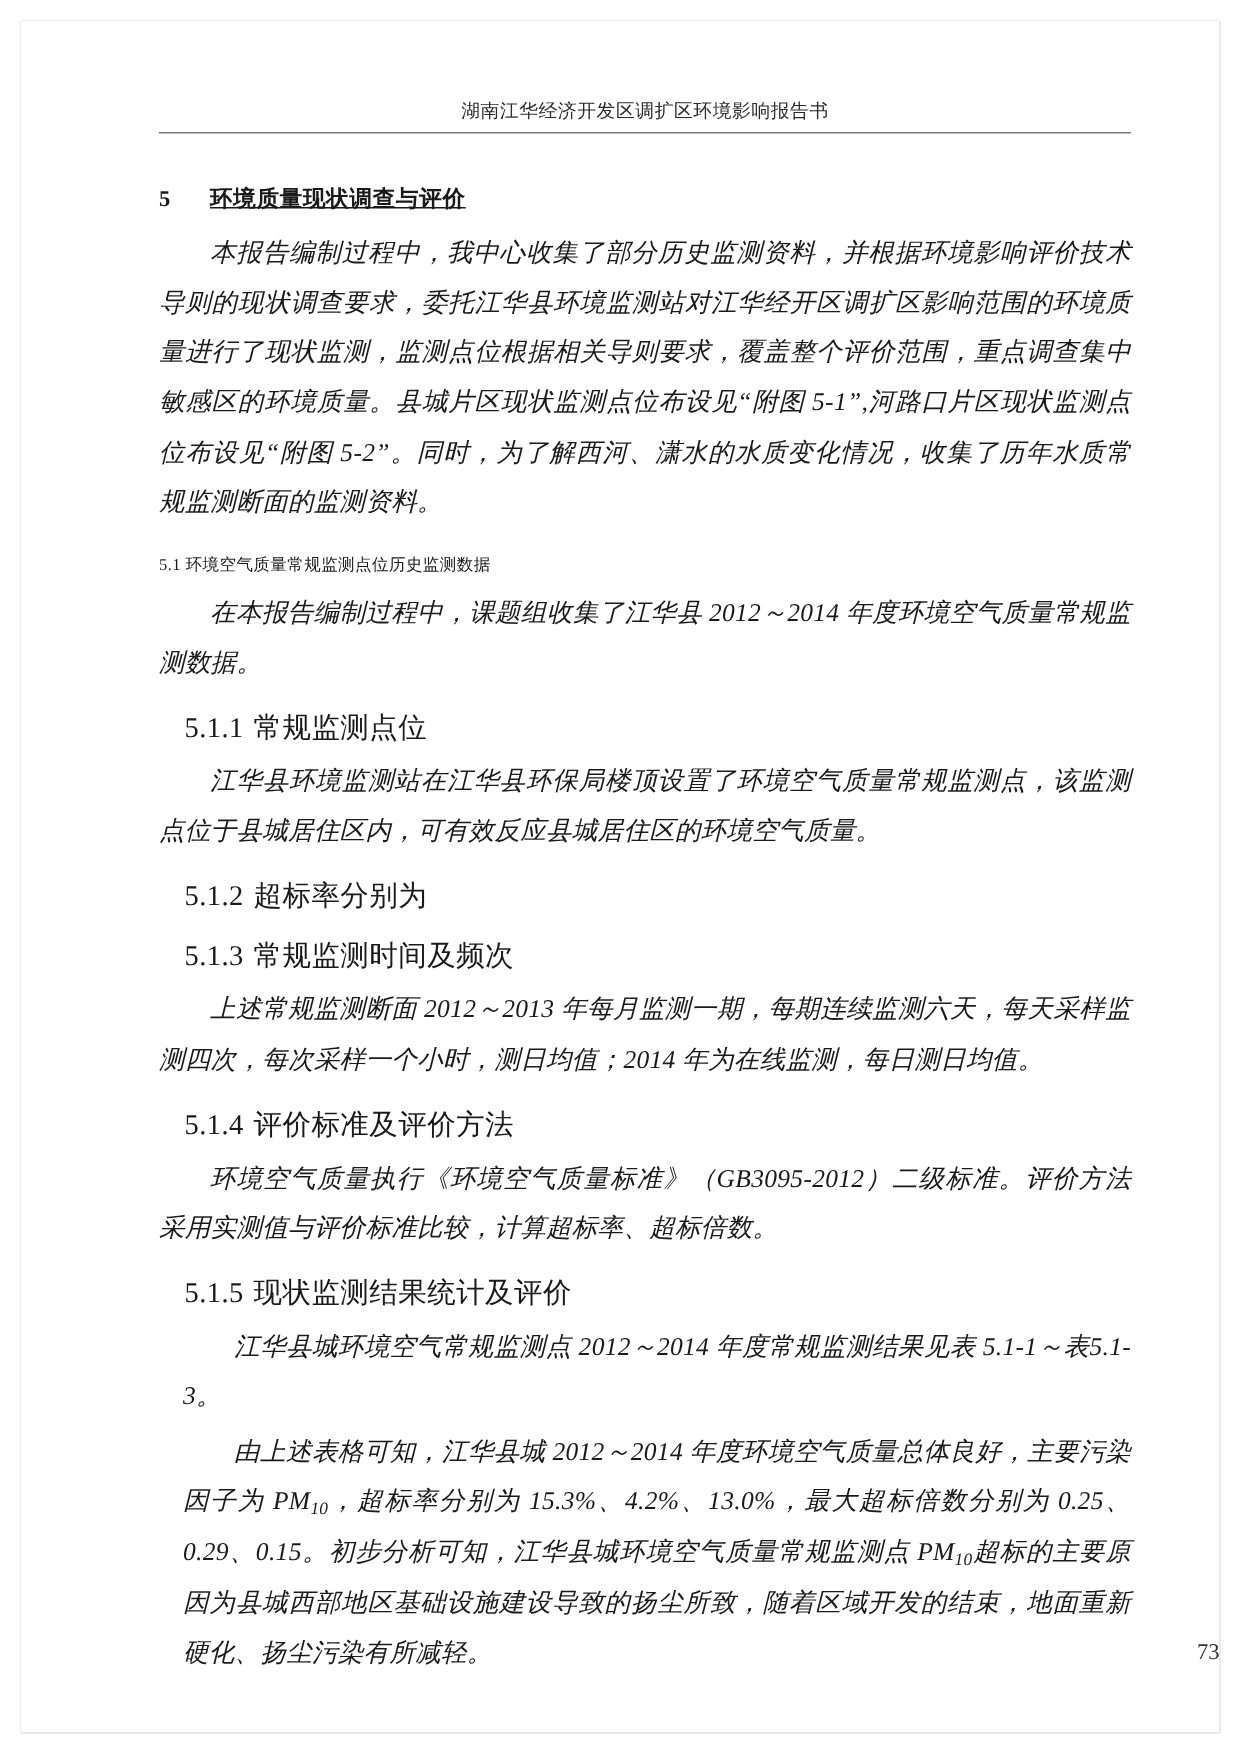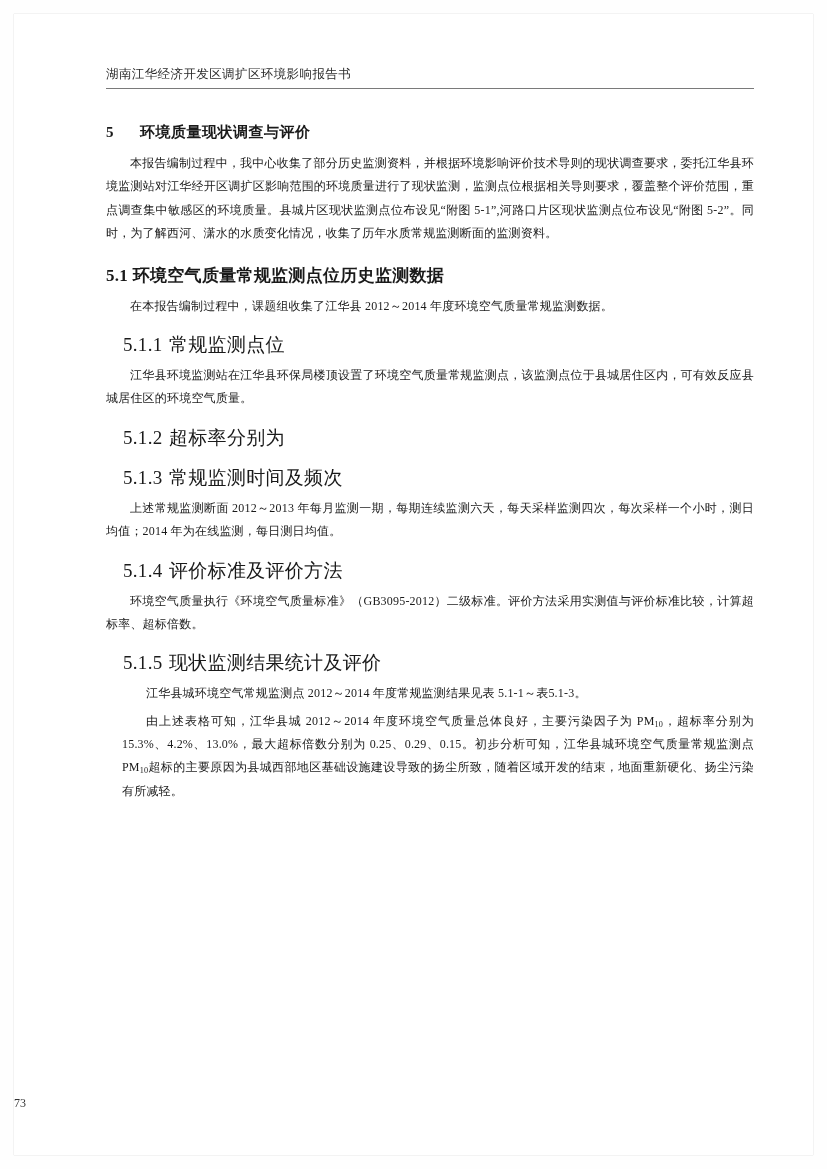--- a/index.html
+++ b/index.html
@@ -29,80 +29,82 @@
     background: #ffffff;
     box-shadow: 0 0 1px rgba(0,0,0,0.25);
   }
   .content {
     position: absolute;
     left: 92px;
     top: 52px;
     width: 648px;
   }
   .header {
-    text-align: left;
+    text-align: center;
     font-size: 12.5px;
     color: #2b2b2b;
     letter-spacing: 0.4px;
     padding-bottom: 5px;
     border-bottom: 1px solid #7a7a7a;
     font-family: Liberation Serif, serif;
   }
   .body-block {
     margin-top: 34px;
   }
   h1.sec {
     font-size: 15px;
     font-weight: bold;
     margin: 0 0 10px 0;
     letter-spacing: 0.5px;
+    text-decoration: underline;
   }
   h1.sec .num {
     display: inline-block;
     min-width: 34px;
   }
   h2.sec2 {
-    font-size: 17px;
-    font-weight: bold;
+    font-size: 11px;
+    font-weight: normal;
     margin: 18px 0 8px 0;
     letter-spacing: 0.3px;
   }
   h3.sec3 {
     font-size: 19px;
     font-weight: normal;
     margin: 14px 0 6px 17px;
     letter-spacing: 0.3px;
   }
   h3.sec3 .num {
     display: inline-block;
     min-width: 46px;
   }
   p.para {
-    font-size: 12px;
+    font-size: 17px;
     line-height: 1.95;
     margin: 6px 0 6px 0;
     text-align: justify;
     text-justify: inter-ideograph;
     text-indent: 2em;
     letter-spacing: 0.2px;
+    font-style: italic;
   }
   p.para.tight {
     margin: 4px 0 4px 16px;
   }
   sub {
     font-size: 0.68em;
     vertical-align: -0.28em;
   }
   .pagenum {
     position: absolute;
     left: 0;
     right: 0;
     bottom: 44px;
-    text-align: left;
-    font-size: 12px;
+    text-align: right;
+    font-size: 15px;
     color: #333;
   }
 </style>
 </head>
 <body>
 
 <div class="page">
   <div class="sheet">
     <div class="content">
 

